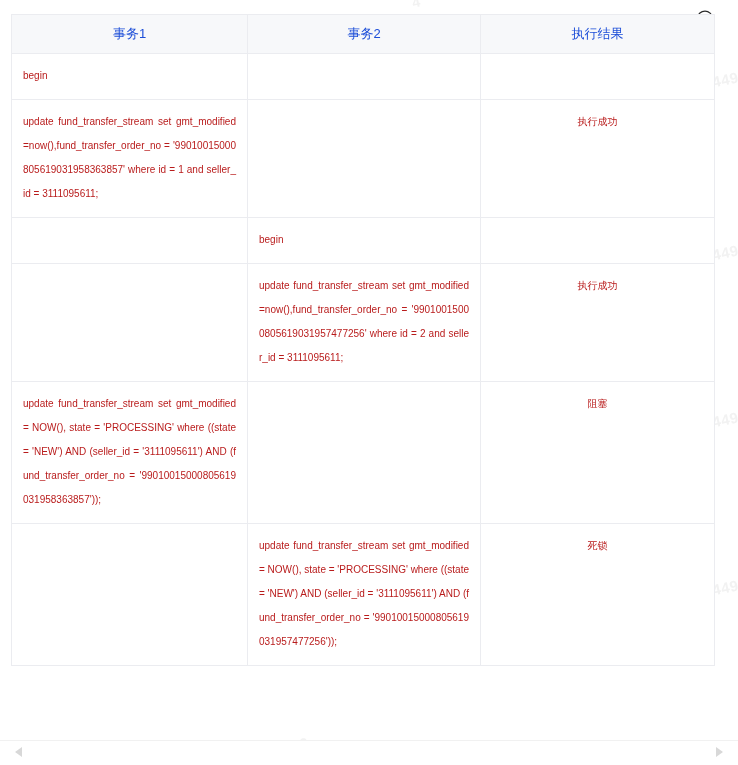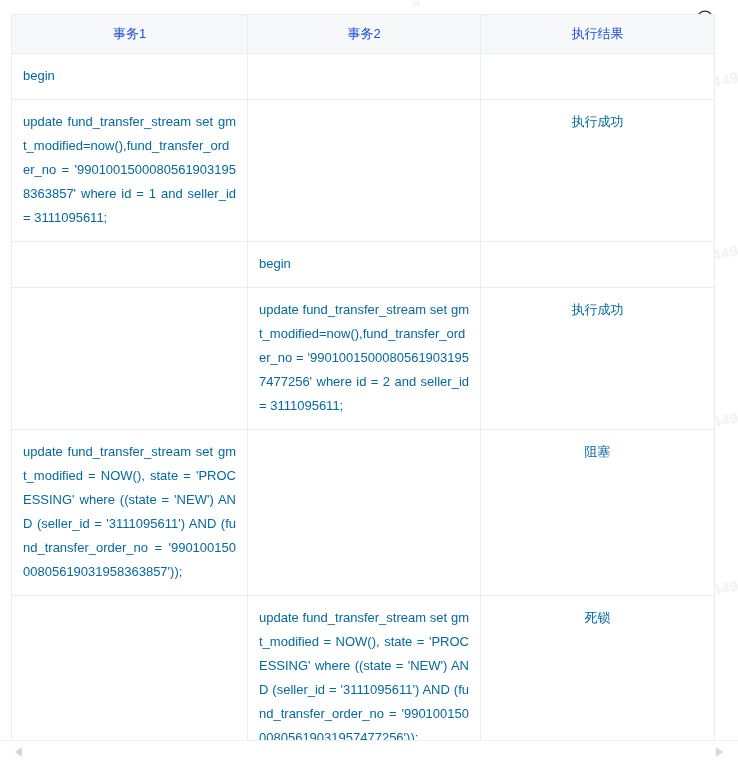--- a/index.html
+++ b/index.html
@@ -65,23 +65,23 @@
     font-size:13px;
     color:#1d4ed8;
     text-align:center;
     padding:10px 6px;
     height:16px;
   }
   table.tx td{
     border:1px solid #ebecf0;
     vertical-align:top;
     padding:10px 11px 11px 11px;
-    font-size:13px;
+    font-size:10px;
     line-height:24px;
-    color:#0369a1;
+    color:#b91c1c;
     text-align:justify;
     text-justify:inter-word;
     word-break:break-all;
   }
   table.tx td .sql{
     display:block;
     text-align:justify;
     text-align-last:left;
   }
   table.tx td.res{

